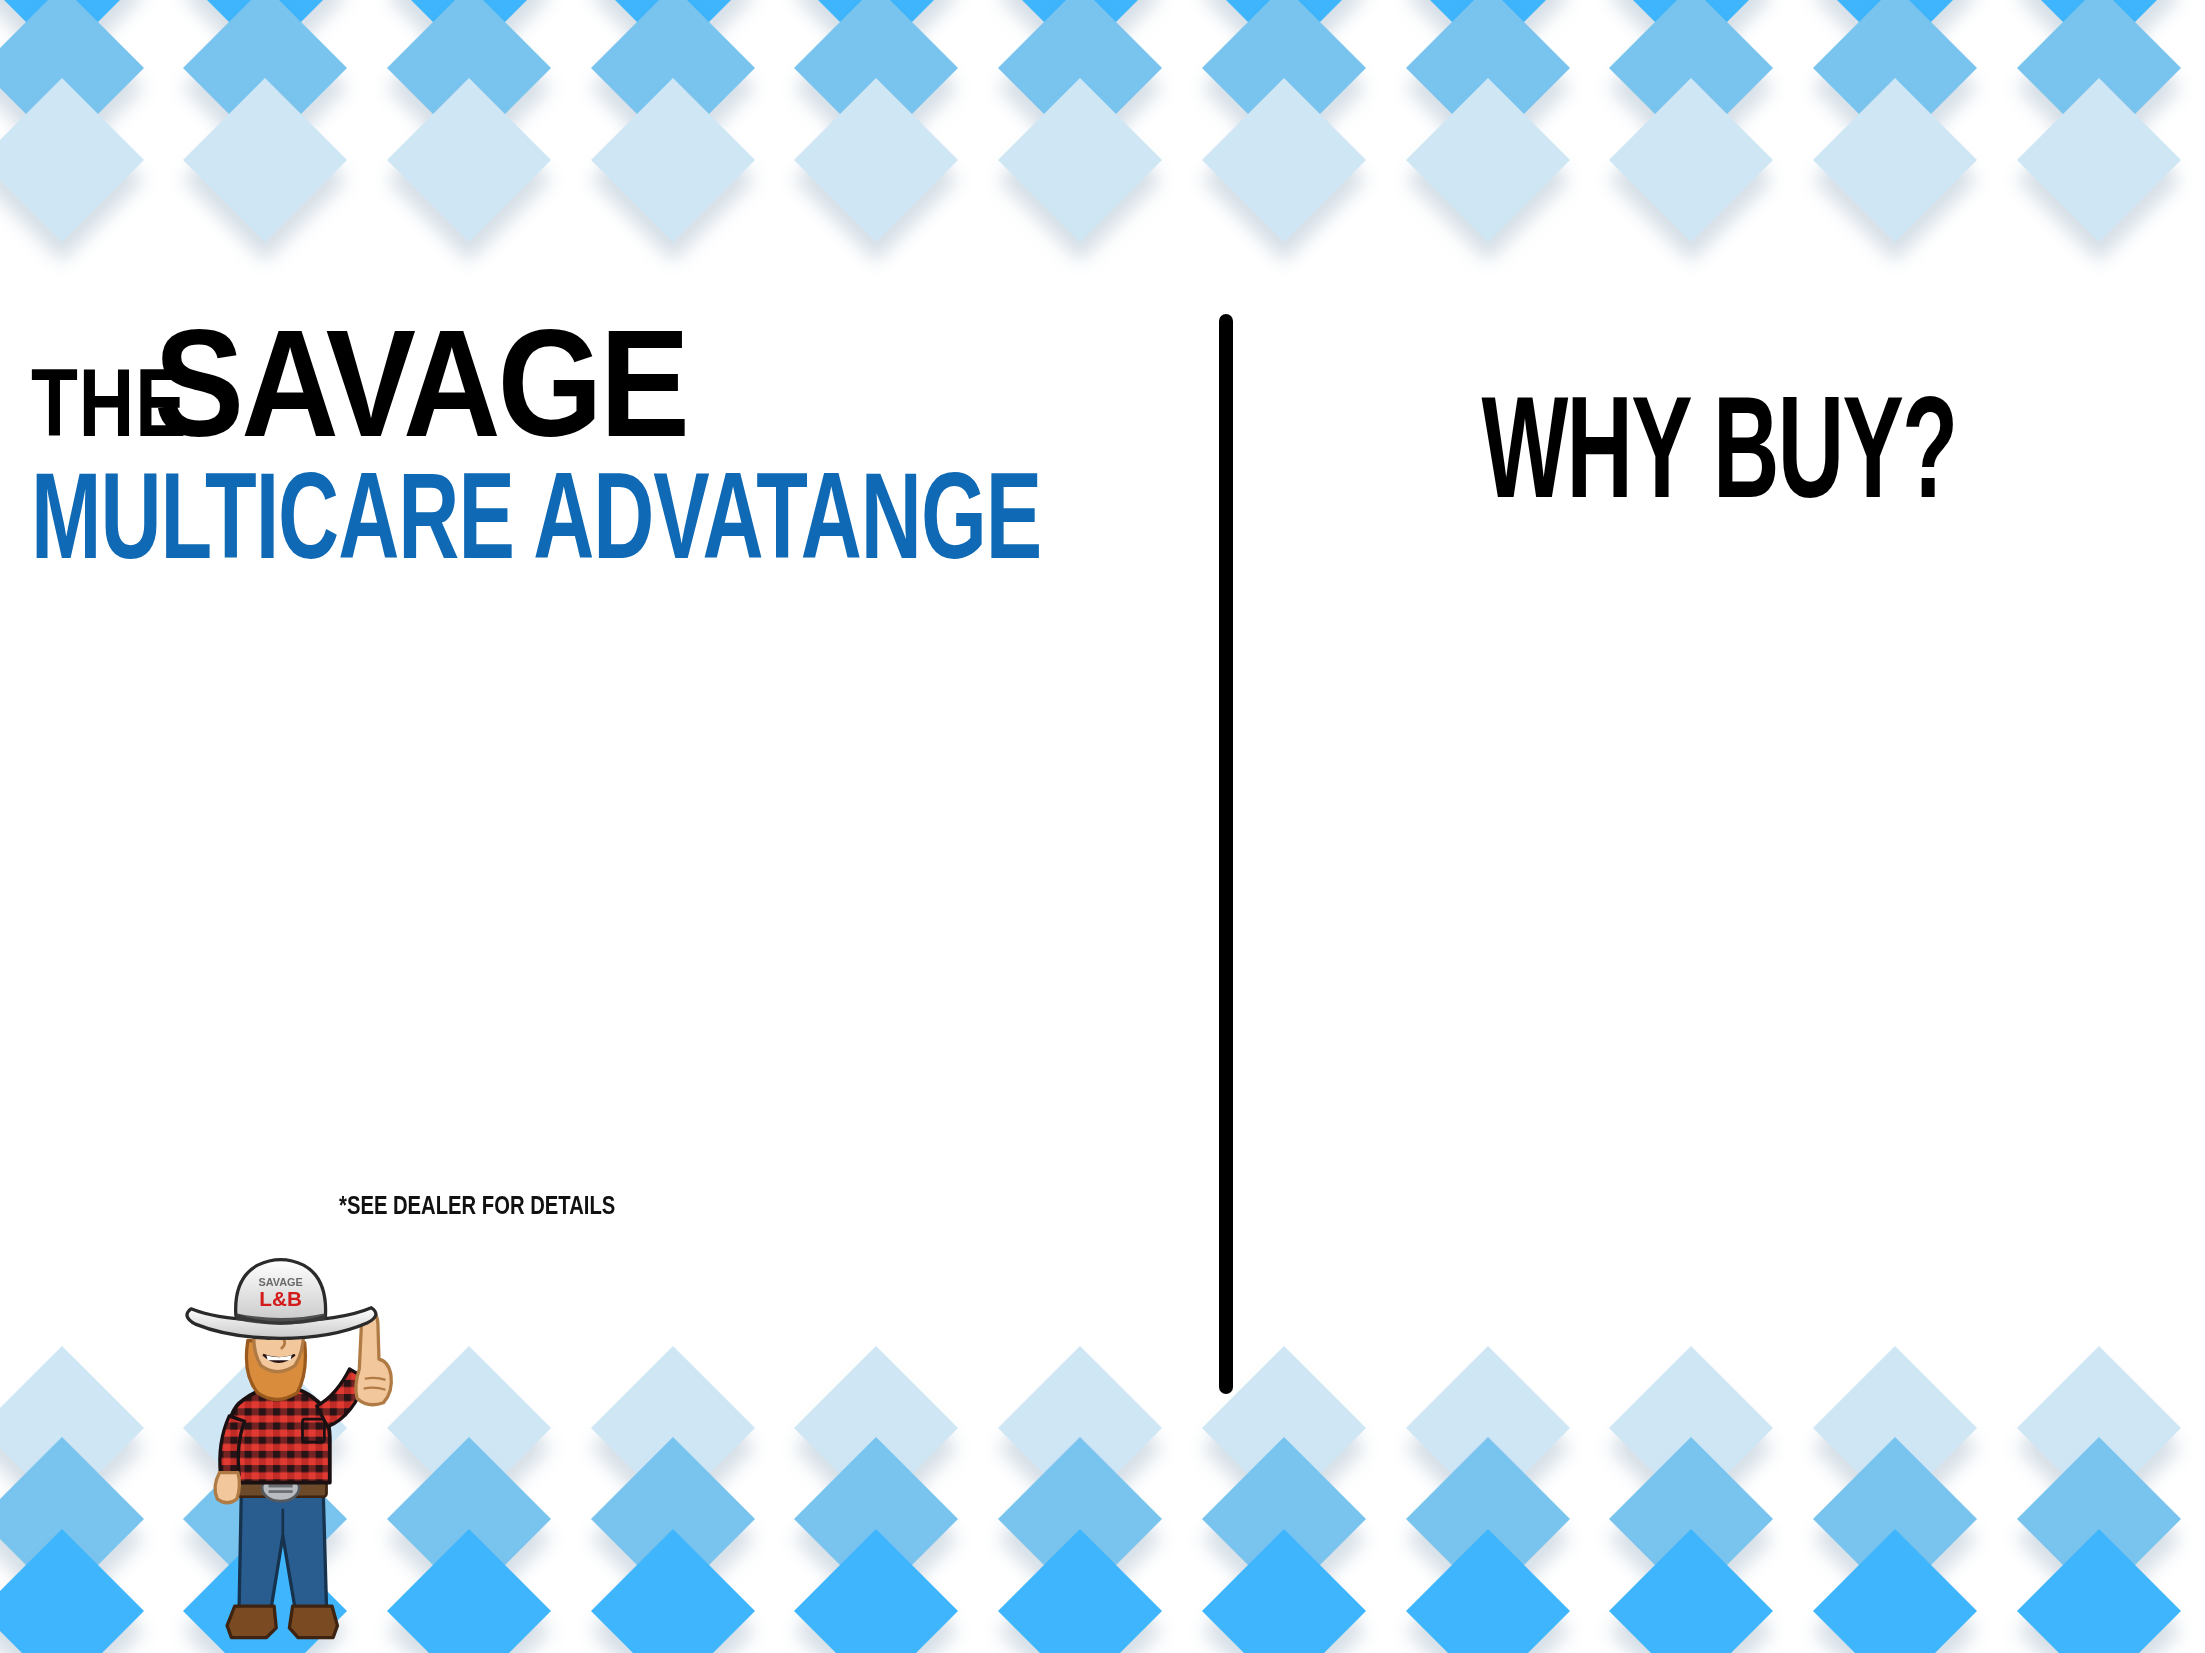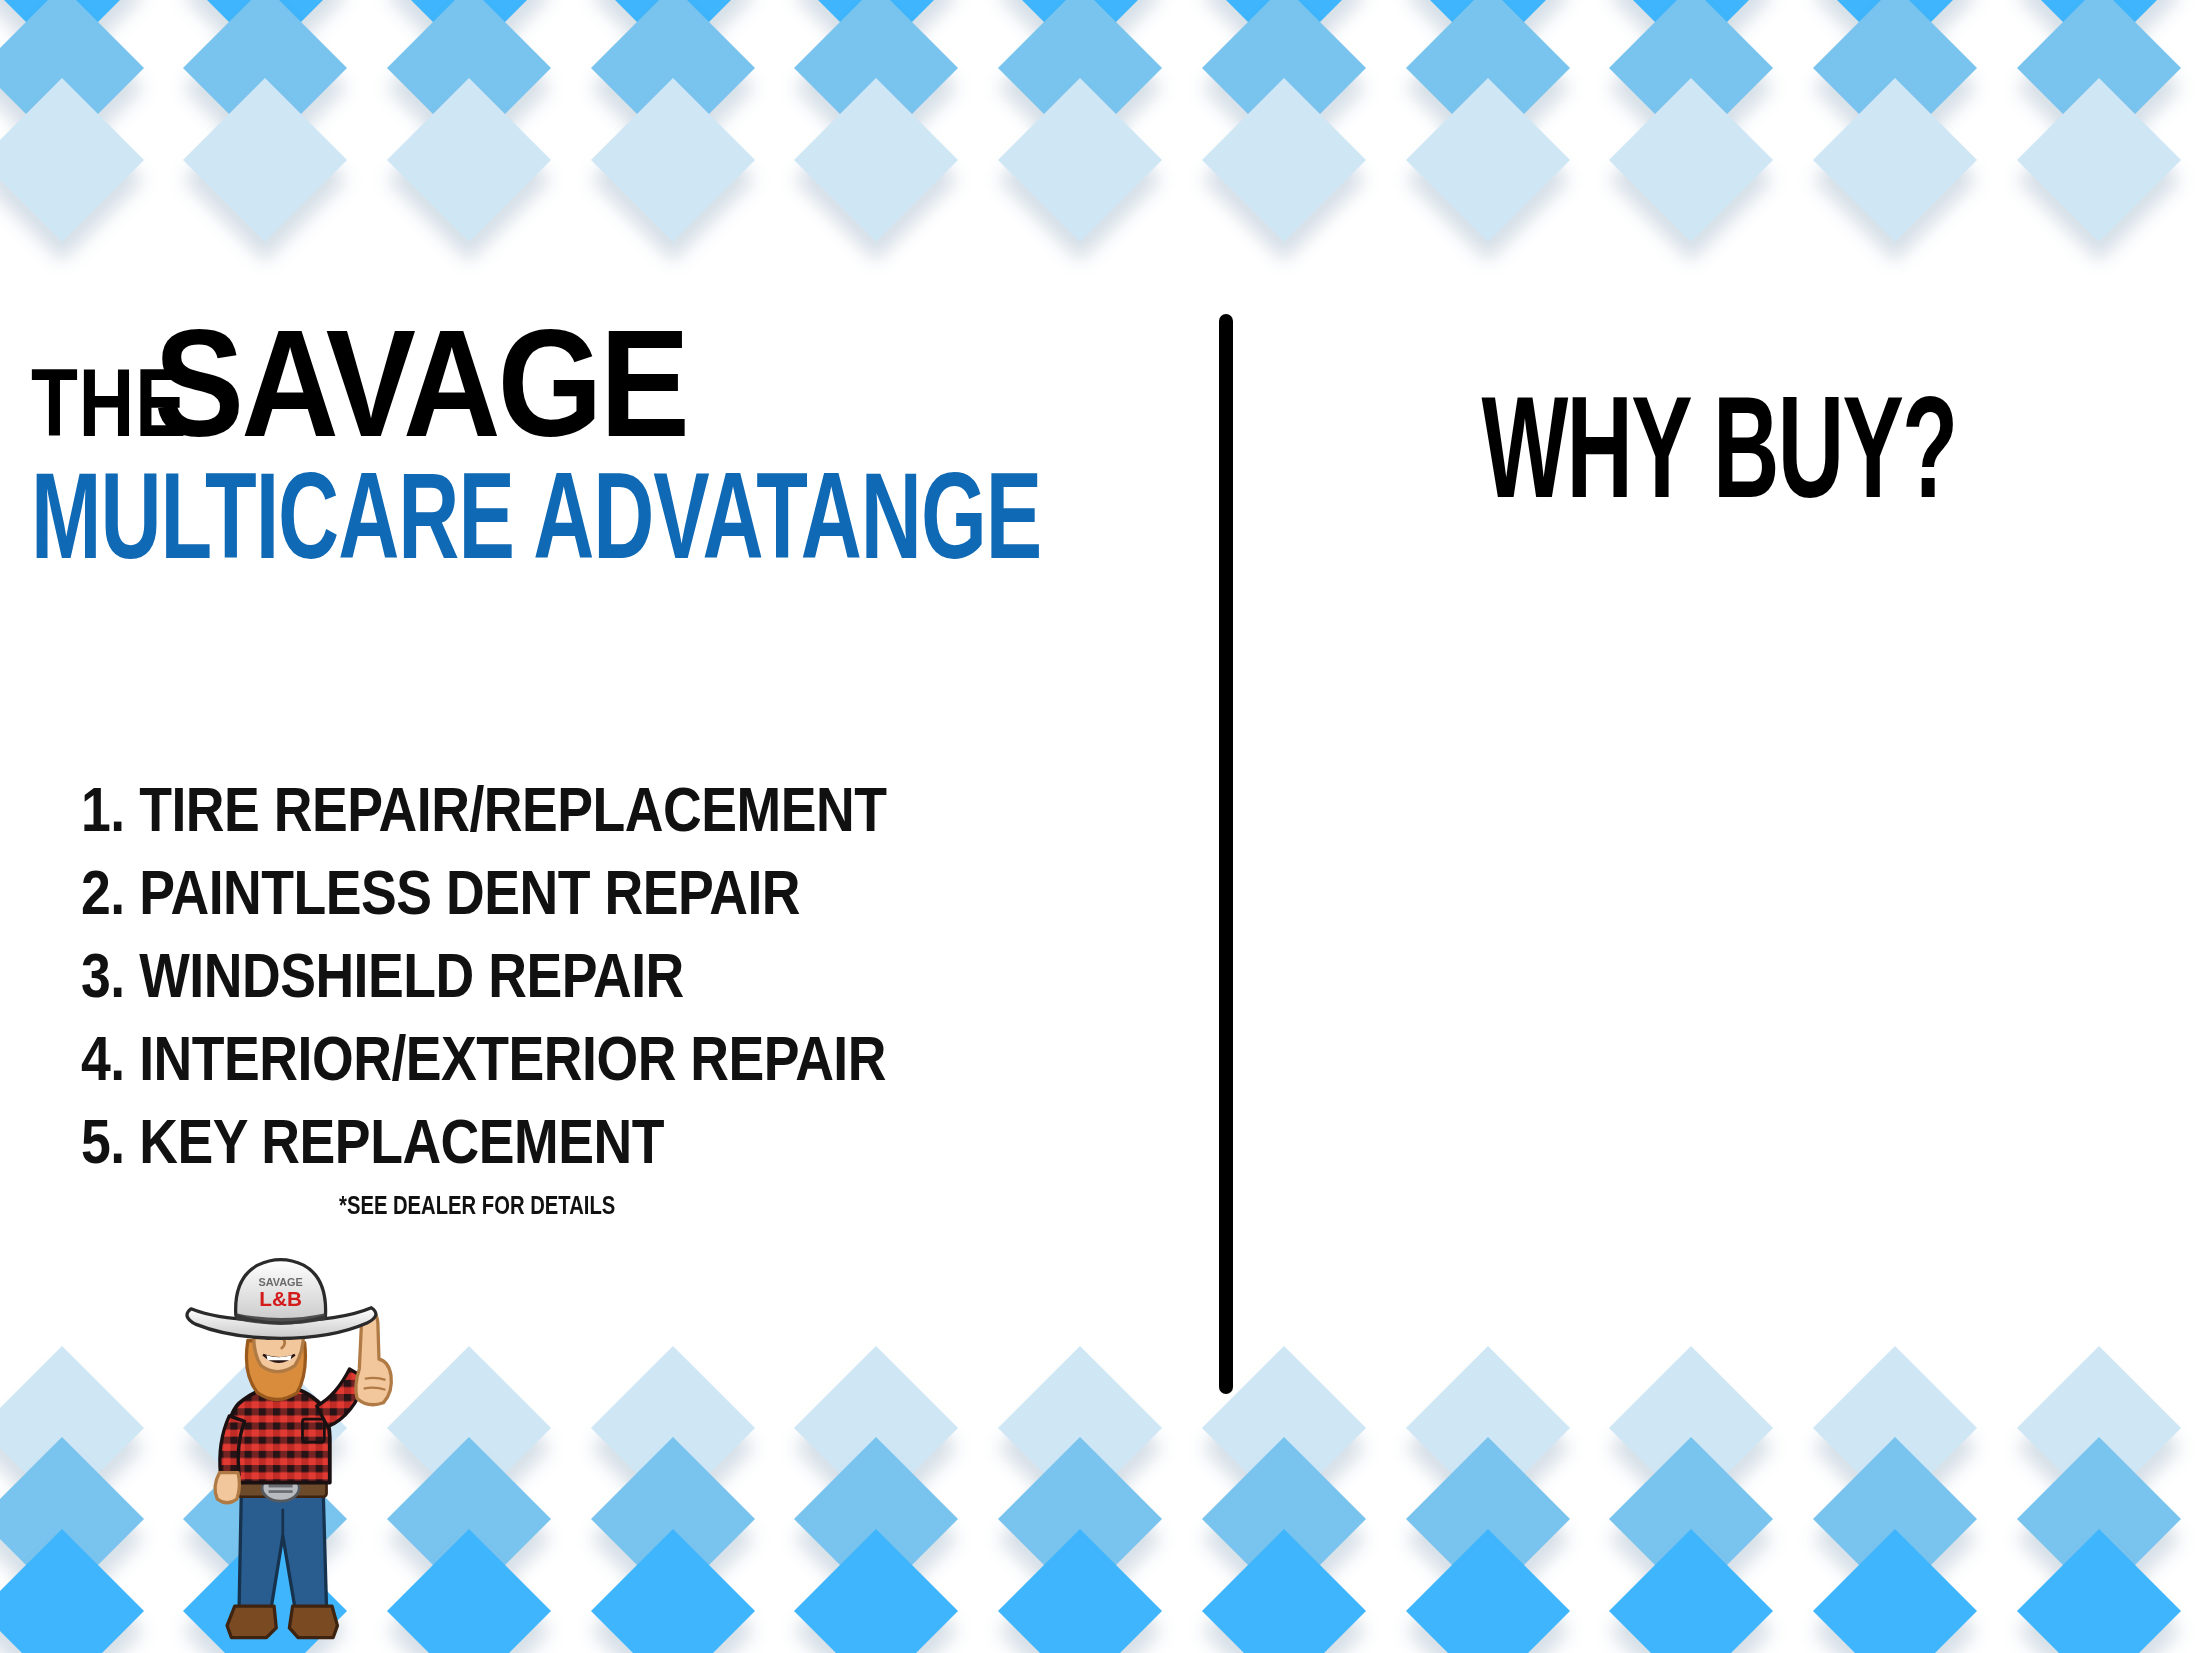--- a/index.html
+++ b/index.html
@@ -290,27 +290,20 @@
   <div id="left-panel">
 
     <div id="title-block">
       <div class="title-row-1">
         <span id="word-the">THE</span>
         <span id="word-savage">SAVAGE</span>
       </div>
       <span id="word-multicare">MULTICARE ADVATANGE</span>
     </div>
 
-    <ul id="services-list">
-      <li>1. TIRE REPAIR/REPLACEMENT</li>
-      <li>2. PAINTLESS DENT REPAIR</li>
-      <li>3. WINDSHIELD REPAIR</li>
-      <li>4. INTERIOR/EXTERIOR REPAIR</li>
-      <li>5. KEY REPLACEMENT</li>
-    </ul>
 
     <div id="disclaimer">*SEE DEALER FOR DETAILS</div>
 
     <svg id="mascot" viewBox="0 0 460 734">
       <defs>
         <pattern id="plaid" width="26" height="26" patternUnits="userSpaceOnUse">
           <rect width="26" height="26" fill="#e03a33"></rect>
           <rect x="0" y="0" width="13" height="26" fill="#a81f1c" opacity="0.55"></rect>
           <rect x="0" y="0" width="26" height="13" fill="#1a1012" opacity="0.55"></rect>
           <rect x="0" y="0" width="13" height="13" fill="#141014" opacity="0.75"></rect>

